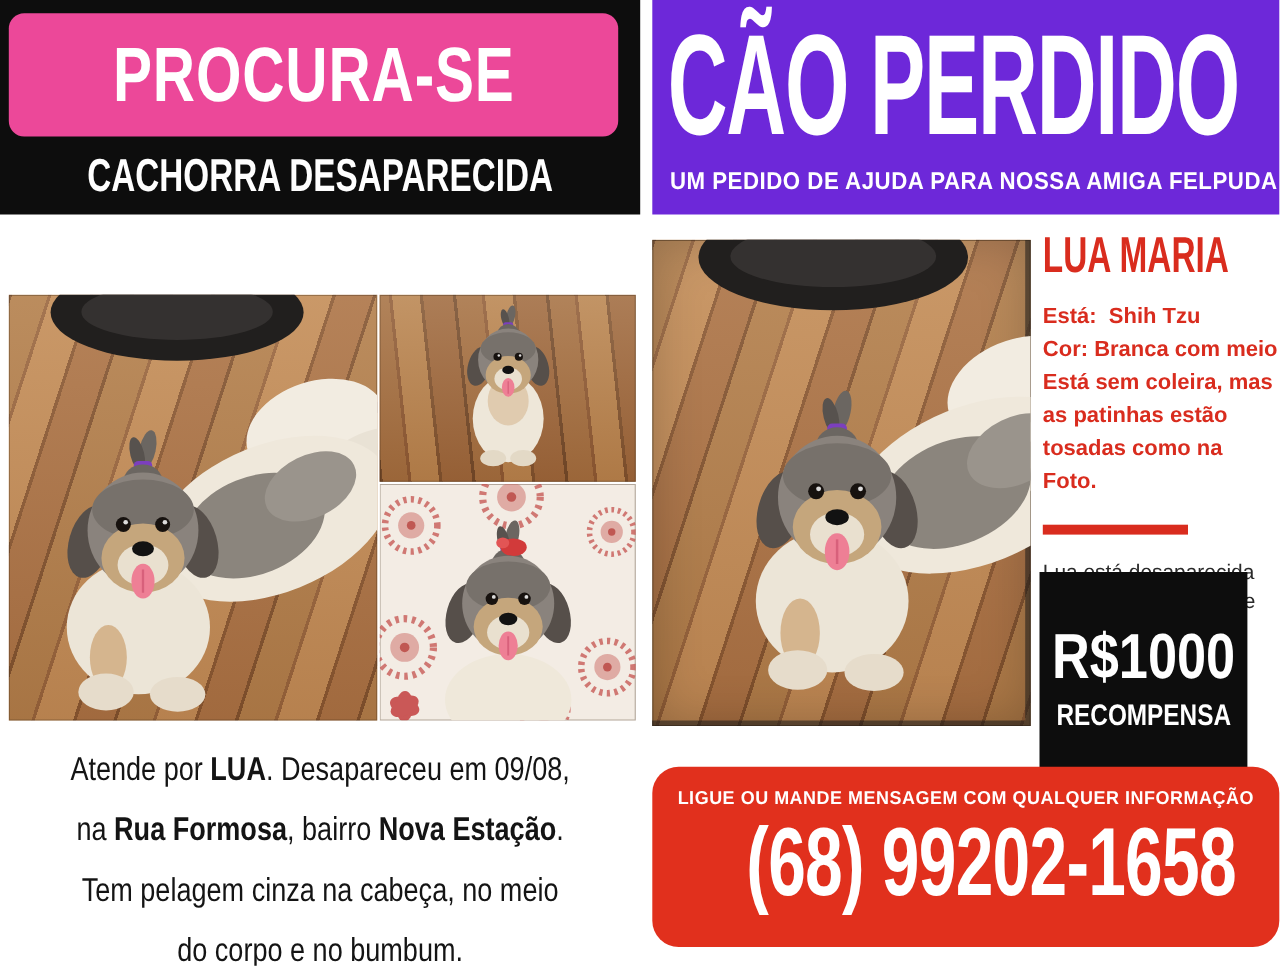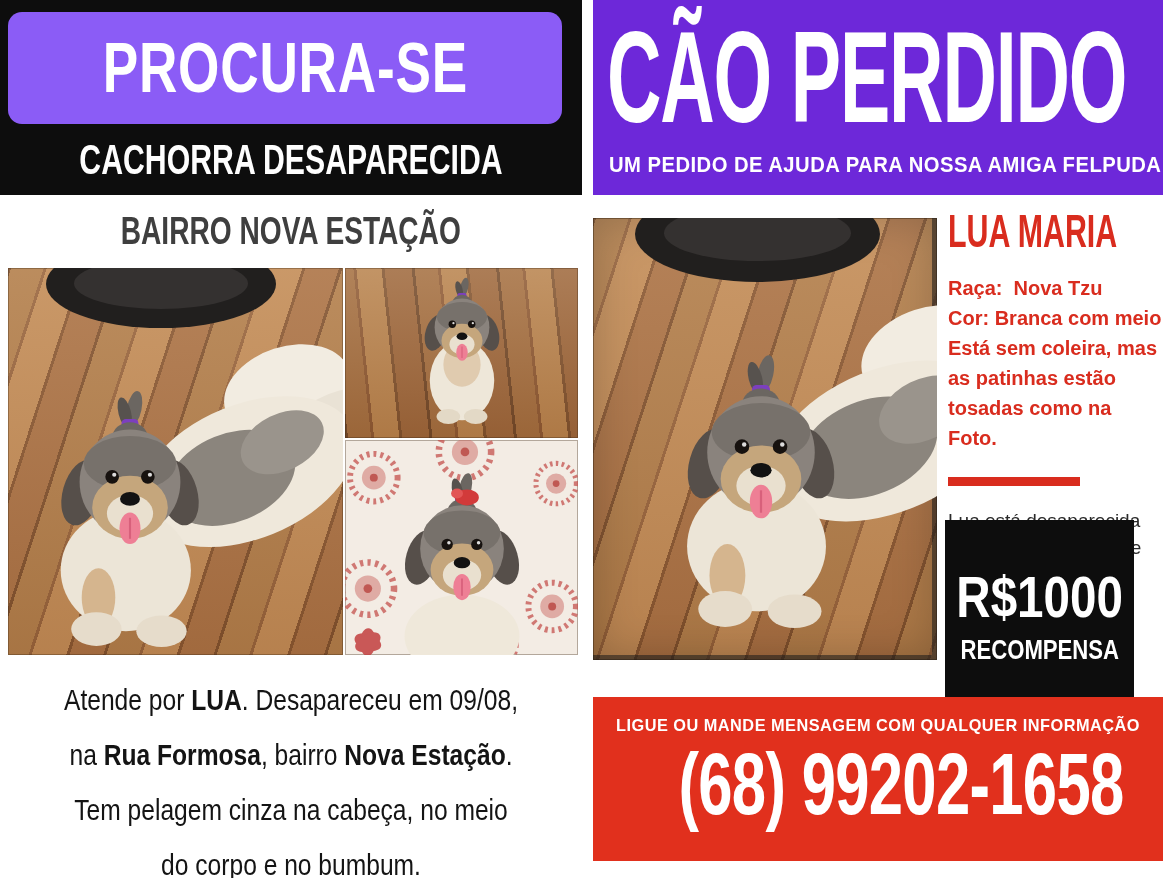--- a/index.html
+++ b/index.html
@@ -6,21 +6,21 @@
   body{
     width:1170px;height:878px;position:relative;overflow:hidden;
     background:#ffffff;
     font-family:"Liberation Sans","DejaVu Sans",sans-serif;
   }
   .poster{position:absolute;top:0;height:878px;}
 
   
   .left-poster{left:0;width:582px;background:#fff;}
   .lp-header{position:absolute;left:0;top:0;width:582px;height:195px;background:#0d0d0d;}
-  .lp-red-box{position:absolute;left:8px;top:12px;width:554px;height:112px;background:#8b5cf6;border-radius:14px;display:flex;align-items:center;justify-content:center;}
+  .lp-red-box{position:absolute;left:8px;top:12px;width:554px;height:112px;background:#ec4899;border-radius:14px;display:flex;align-items:center;justify-content:center;}
   .lp-headline{color:#fff;font-weight:bold;font-size:70px;letter-spacing:1px;transform:scaleX(.76);white-space:nowrap;}
   .lp-banner{position:absolute;left:0;top:124px;width:582px;height:71px;display:flex;align-items:center;justify-content:center;border-radius:32px;}
   .lp-banner span{color:#fefefe;font-weight:bold;font-size:42px;transform:scaleX(.72);white-space:nowrap;}
   .lp-location{position:absolute;left:0;top:195px;width:582px;height:73px;display:flex;align-items:center;justify-content:center;}
   .lp-location span{color:#3f3f3f;font-weight:bold;font-size:38px;transform:scaleX(.74);white-space:nowrap;}
 
   .collage{position:absolute;left:8px;top:268px;width:570px;height:389px;display:grid;grid-template-columns:335px 233px;grid-template-rows:170px 215px;gap:2px;}
   .photo{position:relative;overflow:hidden;box-shadow:inset 0 0 0 1px rgba(60,40,20,.35);}
   .photo svg{position:absolute;inset:0;width:100%;height:100%;}
   .photo-main{grid-row:1/3;}
@@ -51,21 +51,21 @@
   .rp-name{color:#d92c1e;font-weight:bold;font-size:46px;line-height:1.1;transform:scaleX(.66);transform-origin:left top;white-space:nowrap;}
   .rp-details{margin-top:16px;color:#d92c1e;font-weight:bold;font-size:20px;line-height:1.5;}
   .rp-details div{white-space:pre-wrap;}
   .red-divider{margin-top:24px;width:132px;height:9px;background:#d92c1e;}
   .rp-lastseen{margin-top:22px;color:#2a2a2a;font-size:19px;line-height:1.42;}
 
   .reward-box{position:absolute;left:352px;top:520px;width:189px;height:193px;background:#0d0d0d;display:flex;flex-direction:column;align-items:center;justify-content:center;}
   .reward-amount{color:#fff;font-weight:bold;font-size:58px;line-height:1.05;transform:scaleX(.82);white-space:nowrap;}
   .reward-label{color:#fff;font-weight:bold;font-size:27px;margin-top:8px;transform:scaleX(.82);white-space:nowrap;}
 
-  .rp-footer{position:absolute;left:0;top:697px;width:570px;height:164px;background:#e1301d;text-align:center;overflow:hidden;}
+  .rp-footer{position:absolute;left:0;top:697px;width:570px;height:164px;background:#e1301d;text-align:center;overflow:hidden;border-radius:24px;}
   .rp-cta{margin-top:19px;color:#fff;font-weight:bold;font-size:17px;letter-spacing:.5px;transform:scaleX(.96);white-space:nowrap;}
   .rp-phone{margin-top:2px;color:#fff;font-weight:bold;font-size:88px;line-height:1.05;letter-spacing:-1px;transform:scaleX(.70);white-space:nowrap;}
 </style>
 </head>
 <body>
 
 <svg width="0" height="0" style="position:absolute" aria-hidden="true">
   <defs>
     <g id="dogface">
       <ellipse cx="4" cy="-68" rx="7" ry="17" fill="#6b6661" transform="rotate(12 4 -68)"></ellipse>
@@ -115,23 +115,20 @@
 
 <div class="poster left-poster">
   <div class="lp-header">
     <div class="lp-red-box">
       <div class="lp-headline">PROCURA-SE</div>
     </div>
     <div class="lp-banner">
       <span>CACHORRA DESAPARECIDA</span>
     </div>
   </div>
-  <div class="lp-location">
-    <span>BAIRRO NOVA ESTAÇÃO</span>
-  </div>
 
   <div class="collage">
     <div class="photo photo-main wood-a">
       <div class="fan" style="left:38px;top:-28px;width:230px;height:88px;"></div>
       <svg viewBox="0 0 335 387">
         <use href="#doglying" transform="translate(122,212) scale(1.05)"></use>
       </svg>
     </div>
     <div class="photo wood-b">
       <svg viewBox="0 0 233 170">
@@ -176,21 +173,21 @@
   <div class="rp-photo wood-a">
     <div class="fan" style="left:42px;top:-32px;width:245px;height:96px;"></div>
     <svg viewBox="0 0 344 442">
       <use href="#doglying" transform="translate(168,232) scale(1.12)"></use>
     </svg>
   </div>
 
   <div class="rp-aside">
     <div class="rp-name">LUA MARIA</div>
     <div class="rp-details">
-        <div><span>Raça:  Nova Tzu</span></div>
+        <div><span>Está:  Shih Tzu</span></div>
         <div><span>Cor: Branca com meio</span></div>
         <div><span>Está sem coleira, mas as patinhas estão tosadas como na Foto.</span></div>
       </div>
     <div class="red-divider"></div>
     <div class="rp-lastseen">Lua está desaparecida desde 09 de agosto de 2025 e foi visto pela última vez na rua formosa, bairro nova estação</div>
   </div>
 
   <div class="reward-box">
     <div class="reward-amount">R$1000</div>
     <div class="reward-label">RECOMPENSA</div>

